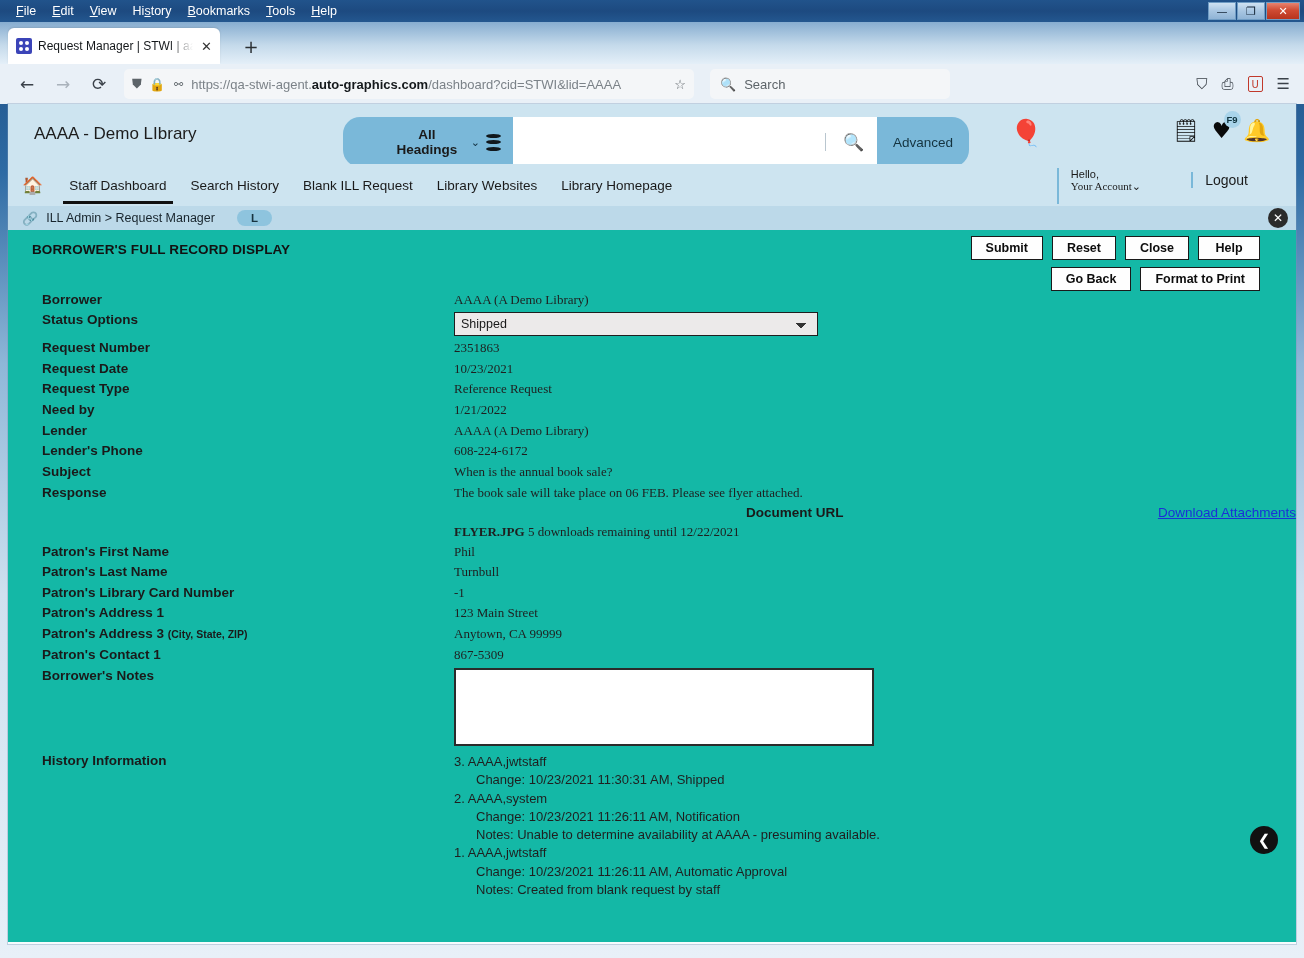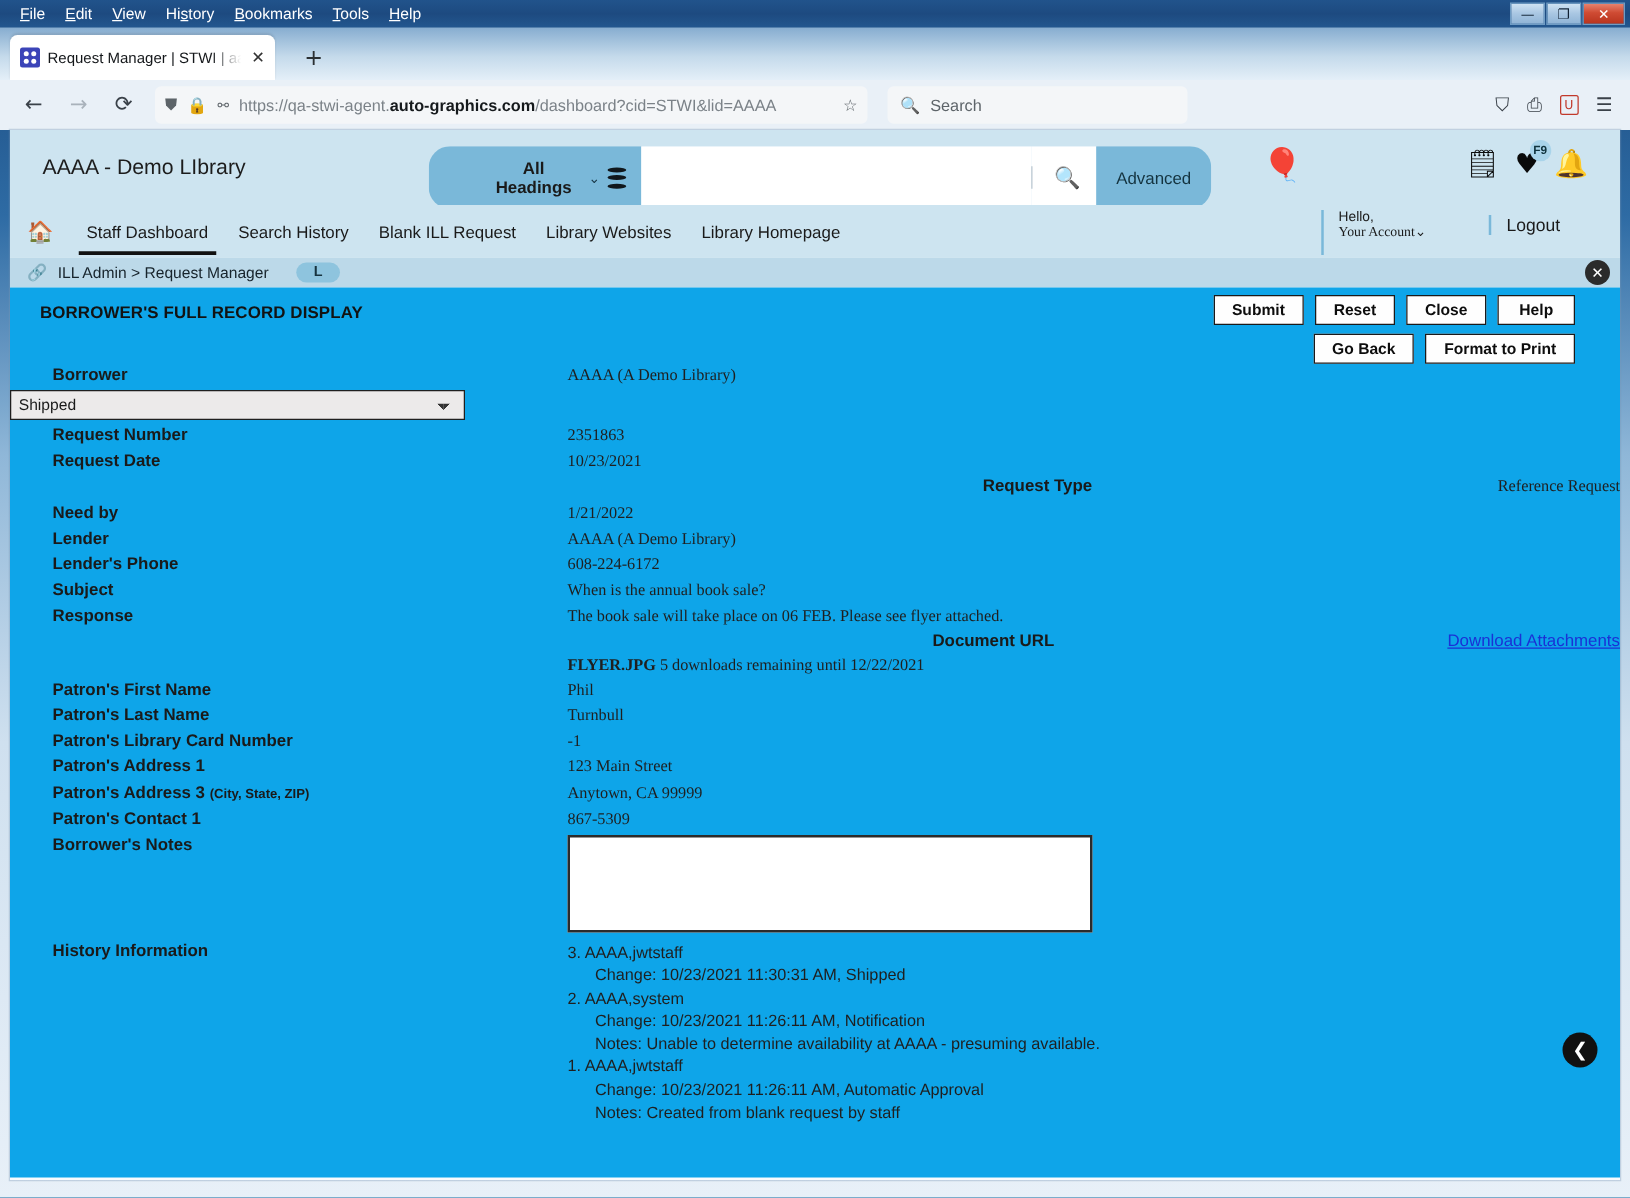--- a/index.html
+++ b/index.html
@@ -196,21 +196,21 @@
     font-size:11.5px;font-weight:bold;padding:2px 14px;margin-left:14px;
     font-family:"Liberation Sans",sans-serif;
   }
   .closecircle{
     position:absolute;right:8px;top:2px;width:20px;height:20px;border-radius:50%;
     background:#2b2b2b;color:#fff;display:flex;align-items:center;justify-content:center;
     font-size:12px;font-weight:bold;
   }
 
   .body{
-    position:relative;background:#0ea5e9;height:calc(100% - 128px);
+    position:relative;background:#14b8a6;height:calc(100% - 128px);
   }
 
   .recordtitle{
     position:absolute;left:24px;top:12px;
     font-size:13.5px;font-weight:bold;color:#121212;letter-spacing:.1px;
     font-family:"Liberation Sans",sans-serif;
   }
   .btnrow{
     position:absolute;right:36px;top:6px;display:flex;gap:9px;
   }
@@ -395,34 +395,35 @@
       </div>
 
       <div class="form">
 
         <div class="frow" style="top:0px;">
           <div class="lbl">Borrower</div>
           <div class="val">AAAA (A Demo Library)</div>
         </div>
 
         <div class="frow" style="top:20px;">
+          <div class="lbl">Status Options</div>
           <select class="status">
             <option>Shipped</option>
           </select>
         </div>
 
         <div class="frow" style="top:48px;">
           <div class="lbl">Request Number</div>
           <div class="val">2351863</div>
         </div>
         <div class="frow" style="top:69px;">
           <div class="lbl">Request Date</div>
           <div class="val">10/23/2021</div>
         </div>
-        <div class="frow" style="top:89px;justify-content:flex-end;">
+        <div class="frow" style="top:89px;">
           <div class="lbl">Request Type</div>
           <div class="val">Reference Request</div>
         </div>
         <div class="frow" style="top:110px;">
           <div class="lbl">Need by</div>
           <div class="val">1/21/2022</div>
         </div>
         <div class="frow" style="top:131px;">
           <div class="lbl">Lender</div>
           <div class="val">AAAA (A Demo Library)</div>

